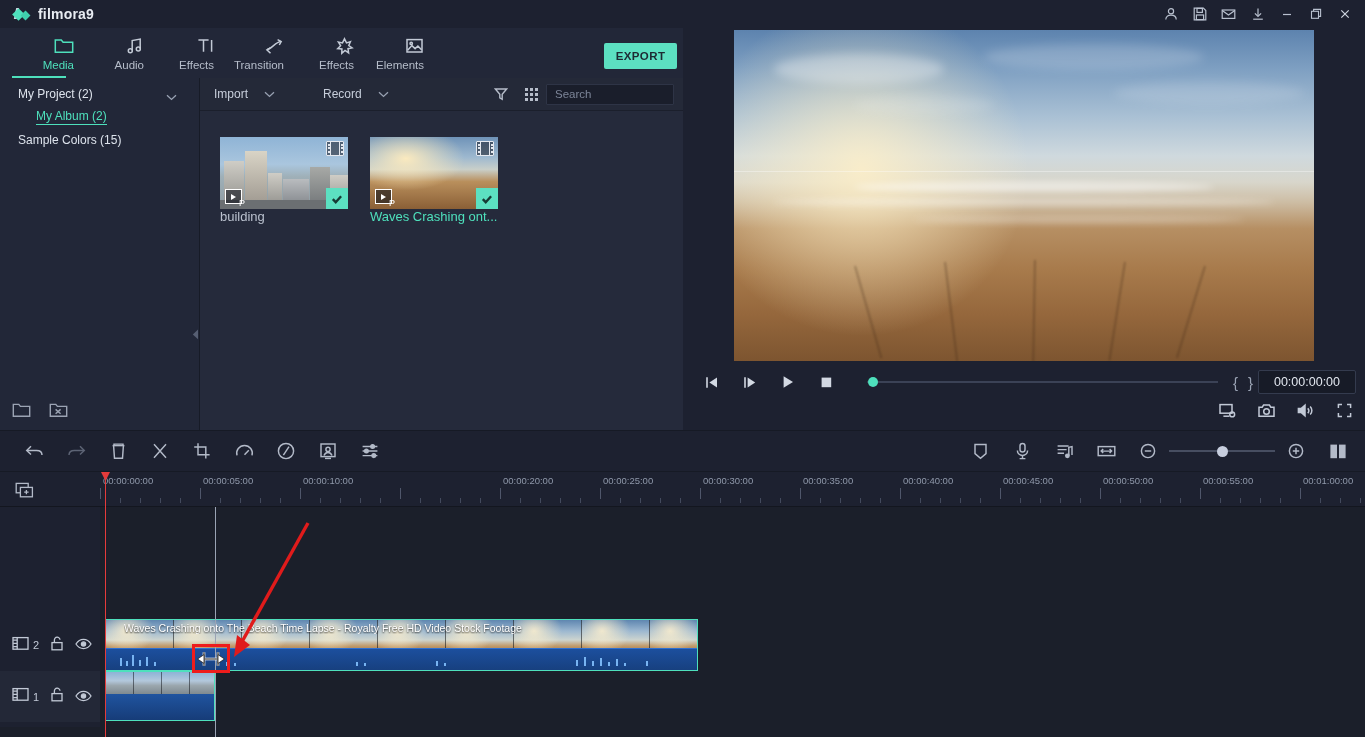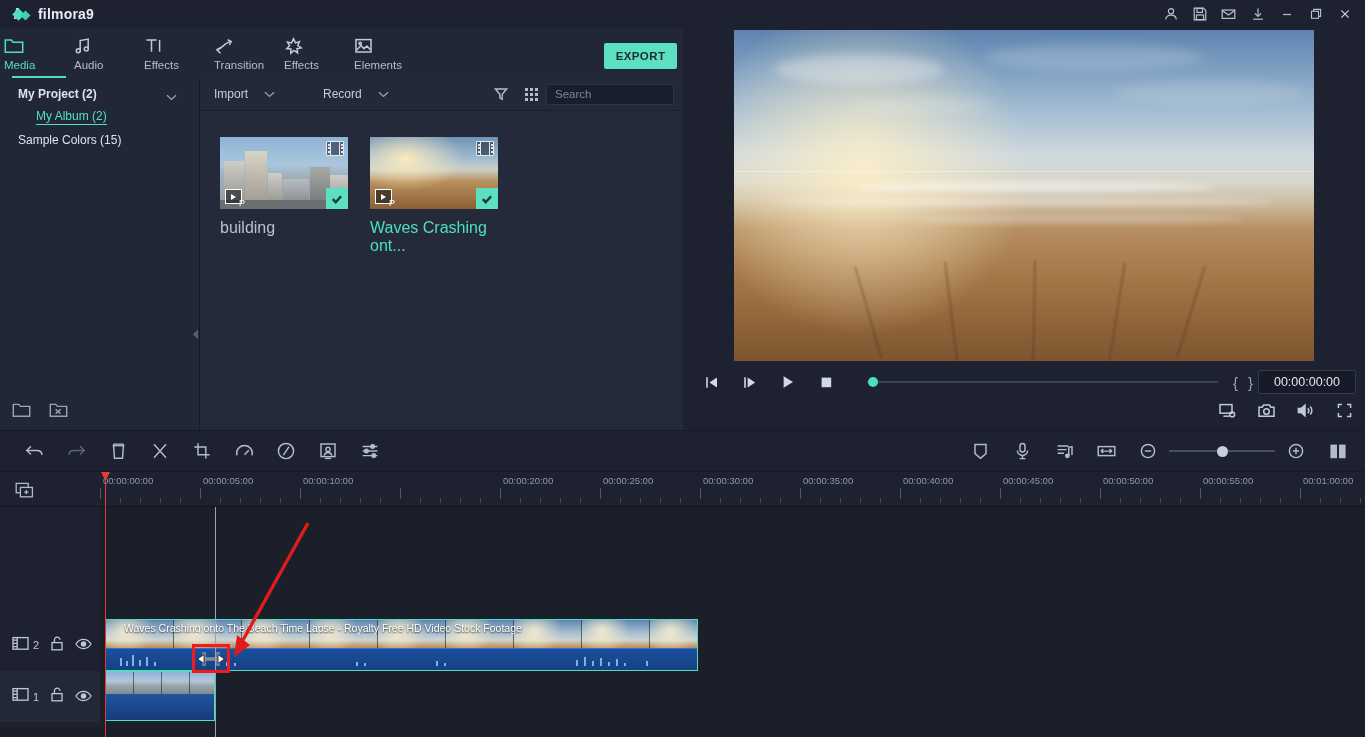--- a/index.html
+++ b/index.html
@@ -44,21 +44,21 @@
   }
   .tb-right svg { display:block; }
 
   
   .tabbar {
     position: absolute; top: 28px; left: 0; width: 683px; height: 50px;
     background: #222738; display: flex; align-items: flex-start; padding-left: 4px;
   }
   .tab {
     width: 70px; height: 50px; display: flex; flex-direction: column;
-    align-items: flex-start; justify-content: center; gap: 3px; position: relative; cursor: default;
+    align-items: flex-end; justify-content: center; gap: 3px; position: relative; cursor: default;
   }
   .tab .tlabel { font-size: 11.5px; color: #b6bdca; }
   .tab.active .tlabel { color: #4ee0bc; }
   .tab.active::after {
     content: ""; position: absolute; bottom: 0; left: 8px; right: 8px; height: 2px; background: #4ee0bc;
   }
   .tab .ticon { height: 20px; display:flex; align-items:center; justify-content:center; }
   .tab.active .ticon svg { stroke: #4ee0bc; }
   .tab svg { stroke: #c3cad6; fill: none; stroke-width: 1.5; }
   .tabbar-rest {
@@ -74,21 +74,21 @@
 
   
   .libside {
     position: absolute; top: 78px; left: 0; width: 200px; height: 352px;
     background: #222738; border-right: 1px solid #171b27;
   }
   .lib-item {
     font-size: 12px; padding: 4px 10px 4px 18px; color: #cdd4e0;
     display: flex; align-items: center; cursor: default; position: relative;
   }
-  .lib-item.root { font-weight: bold; color: #dde3ec; }
+  .lib-item.root { font-weight: normal; color: #dde3ec; }
   .lib-item.child {
     padding-left: 36px; color: #4ee0bc;
   }
   .lib-item.child .lbl { border-bottom: 1px solid #4ee0bc; padding-bottom: 1px; }
   .lib-chev { position: absolute; right: 22px; top: 7px; color: #9aa3b4; }
   .lib-bottom {
     position: absolute; bottom: 8px; left: 0; width: 200px; display: flex; gap: 18px; padding-left: 12px;
   }
   .lib-bottom svg { stroke: #9ba3b3; fill: none; stroke-width: 1.4; }
   .collapse-handle {
@@ -125,21 +125,21 @@
     font-family: "Liberation Sans", sans-serif;
   }
   .searchbox input::placeholder { color: #7c8598; }
   .searchbox .sico { padding-right: 7px; display: flex; }
   .media-grid { display: flex; padding: 26px 0 0 20px; gap: 22px; }
   .mcard { width: 128px; cursor: default; }
   .mthumb {
     width: 128px; height: 72px; position: relative; overflow: hidden; background: #10131c;
   }
   .mcard.selected .mthumb { outline: 1.5px solid #4ee0bc; outline-offset: -1px; }
-  .mname { font-size: 16px; margin-top: 10px; color: #b9c0cd; }
+  .mname { font-size: 13px; color: #b9c0cd; }
   .mcard.selected .mname { color: #4ee0bc; }
   .film-badge {
     position: absolute; top: 4px; right: 4px; width: 18px; height: 15px;
     border: 1.3px solid #e4e8ef; border-radius: 1px; display: grid;
     grid-template-columns: 3px 1fr 3px; background: rgba(20,24,34,.55);
   }
   .film-badge .sp { display: flex; flex-direction: column; justify-content: space-around; padding: 1px 0; }
   .film-badge .sp i { height: 2px; background: #e4e8ef; display: block; margin: 0 .5px; }
   .film-badge .mid { border-left: 1.3px solid #e4e8ef; border-right: 1.3px solid #e4e8ef; }
   .play-badge {

